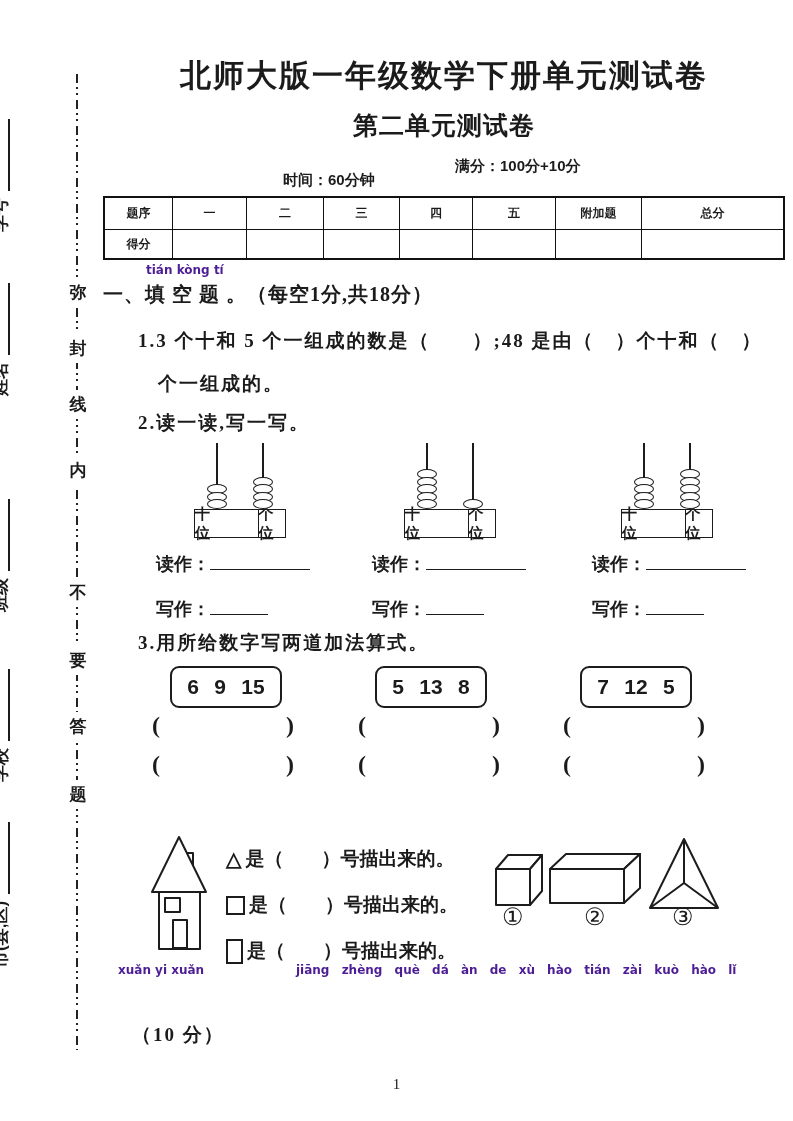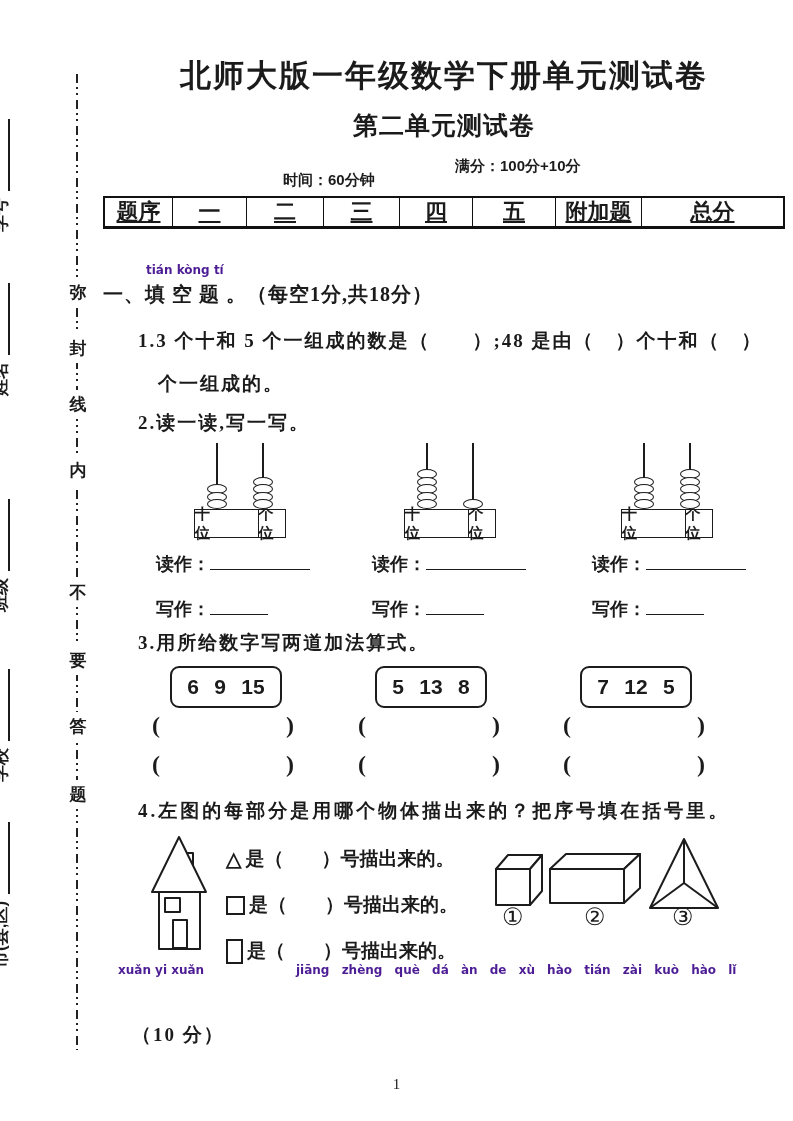--- a/index.html
+++ b/index.html
@@ -25,21 +25,21 @@
   .subtitle{left:103px;width:682px;top:109px;text-align:center;font-size:25px;font-weight:700;
       font-family:"Liberation Sans",sans-serif;letter-spacing:1px;}
   .info{font-size:15px;font-weight:700;font-family:"Liberation Sans",sans-serif;}
 
   
   .score-table{left:103px;top:196px;width:682px;border:2.5px solid #111;box-sizing:border-box;
       font-family:"Liberation Sans",sans-serif;}
   .st-row{display:grid;grid-template-columns:67px 74px 77px 76px 73px 83px 86px auto;}
   .st-row.hdr{border-bottom:1.6px solid #111;}
   .st-cell{height:31px;display:flex;align-items:center;justify-content:center;
-      font-size:22px;font-weight:700;border-left:1.6px solid #111;text-decoration:underline;}
+      font-size:12px;font-weight:700;border-left:1.6px solid #111;}
   .st-cell:first-child{border-left:none;}
   .st-row:last-child .st-cell{height:28px;}
 
   
   .pinyin{font-family:"DejaVu Sans",sans-serif;font-size:12px;font-weight:600;color:#4c1d95;
       white-space:nowrap;}
   .h1{font-size:20px;font-weight:700;letter-spacing:1px;white-space:nowrap;}
   .item{font-size:19px;font-weight:600;letter-spacing:2px;white-space:nowrap;}
 
   
@@ -121,20 +121,30 @@
     <div class="st-row hdr">
       <div class="st-cell">题序</div>
       <div class="st-cell">一</div>
       <div class="st-cell">二</div>
       <div class="st-cell">三</div>
       <div class="st-cell">四</div>
       <div class="st-cell">五</div>
       <div class="st-cell">附加题</div>
       <div class="st-cell">总分</div>
     </div>
+    <div class="st-row">
+      <div class="st-cell">得分</div>
+      <div class="st-cell"></div>
+      <div class="st-cell"></div>
+      <div class="st-cell"></div>
+      <div class="st-cell"></div>
+      <div class="st-cell"></div>
+      <div class="st-cell"></div>
+      <div class="st-cell"></div>
+    </div>
   </div>
 
   <span class="abs pinyin" style="left:146px;top:263px">tián kòng tí</span>
   <div class="abs h1" style="left:103px;top:281px">一、填 空 题 。（每空1分,共18分）</div>
 
   <div class="abs item" style="left:138px;top:328px">1.3 个十和 5 个一组成的数是（　　）;48 是由（　）个十和（　）</div>
   <div class="abs item" style="left:158px;top:371px">个一组成的。</div>
 
   <div class="abs item" style="left:138px;top:410px">2.读一读,写一写。</div>
 
@@ -257,21 +267,20 @@
     </div>
   <div class="abs parens" style="left:358px;top:751px;width:142px">
       <span>(</span>
       <span>)</span>
     </div>
   <div class="abs parens" style="left:563px;top:751px;width:142px">
       <span>(</span>
       <span>)</span>
     </div>
 
-  <div class="abs item" style="left:138px;top:798px;letter-spacing:3px">4.左图的每部分是用哪个物体描出来的？把序号填在括号里。</div>
 
   <svg class="abs" style="left:146px;top:834px" width="64" height="118">
     <rect class="ln" x="39" y="19" width="8" height="41"></rect>
     <polygon class="ln" points="33,3 6,58 60,58"></polygon>
     <rect class="ln" x="13" y="58" width="41" height="57"></rect>
     <rect class="ln2" x="19" y="64" width="15" height="14"></rect>
     <rect class="ln2" x="27" y="86" width="14" height="28"></rect>
   </svg>
 
   <div class="abs bullet" style="left:226px;top:846px">

